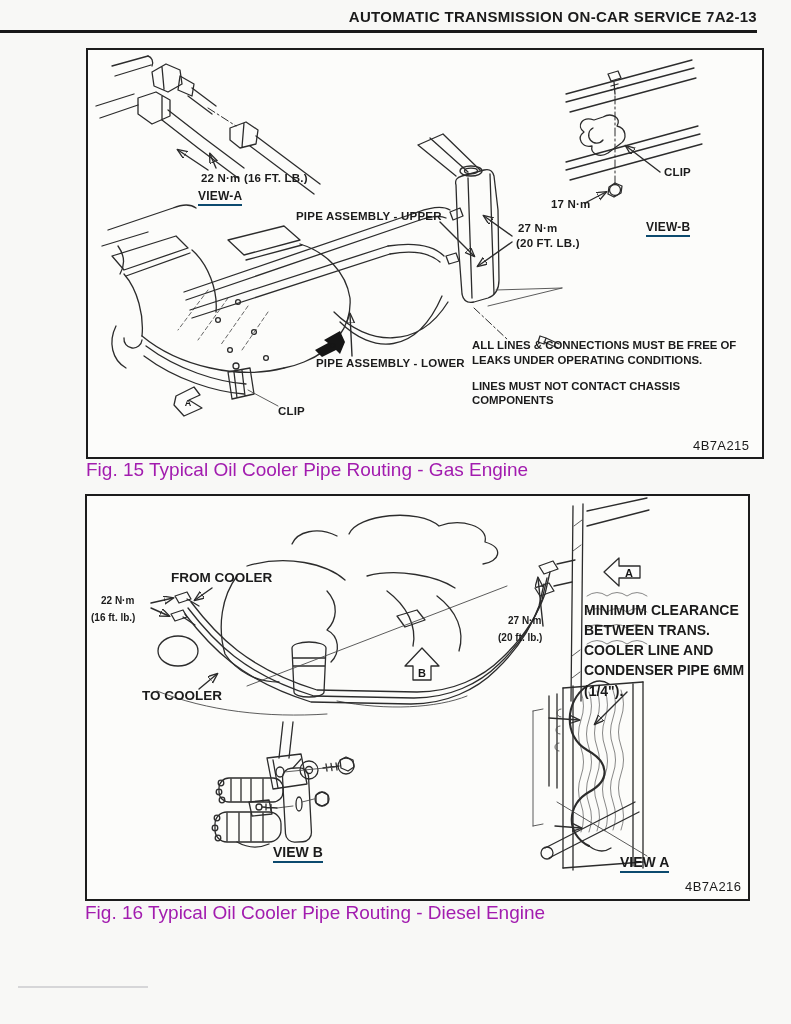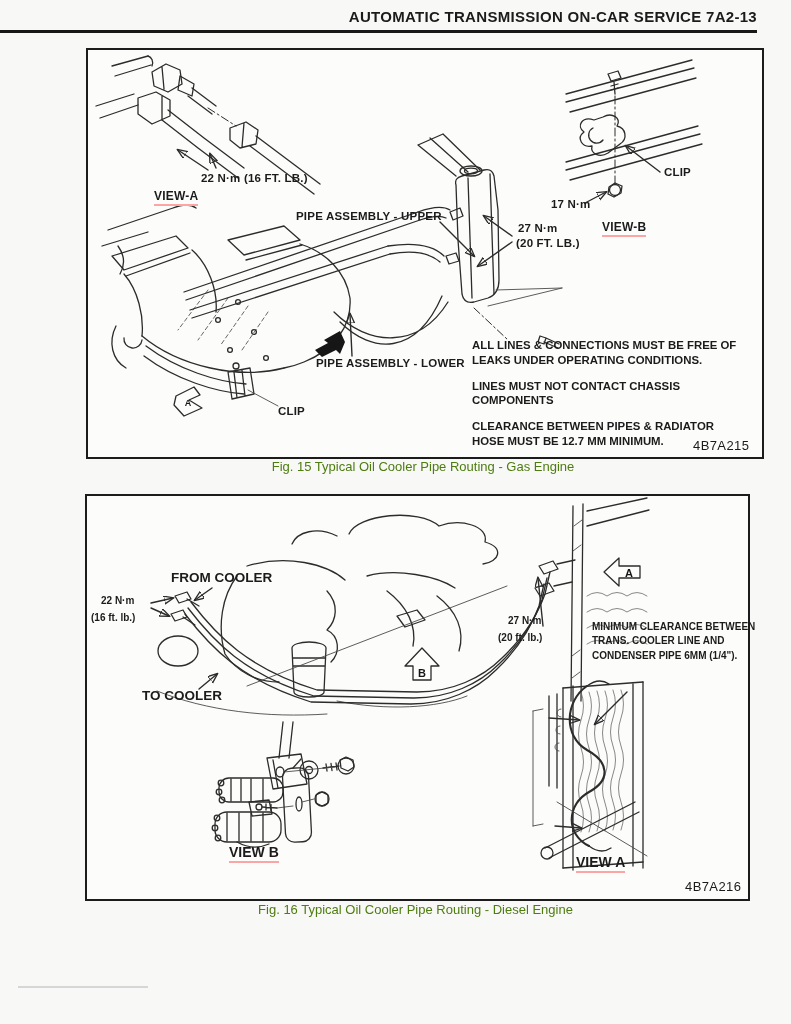--- a/index.html
+++ b/index.html
@@ -17,26 +17,26 @@
   .art .dashdot{stroke-dasharray:8 3 2 3;stroke-width:1;}
   .art .hatch{stroke-dasharray:4 3;stroke-width:.9;stroke:#555;}
   .art .fins{stroke:#6a6a6a;stroke-width:.8;}
   .art .leader{stroke-width:1.4;}
   .art .solid{fill:#161616;stroke:none;}
   .art .white{fill:#fdfdfc;}
   .art text{stroke:none;fill:#161616;font-family:"Liberation Sans",sans-serif;font-weight:bold;}
   .lbl{position:absolute;font-weight:bold;white-space:nowrap;}
   .f15{font-size:11.5px;letter-spacing:.2px;}
   .f16{font-size:10px;}
-  .underl{border-bottom:2px solid #fca5a5;padding-bottom:1px;}
+  .underl{border-bottom:2px solid #0c4a6e;padding-bottom:1px;margin-left:44px;}
   .notes{position:absolute;left:384px;top:288px;width:268px;}
   .notes p{margin:0 0 11px 0;font-weight:bold;font-size:11.4px;line-height:1.3;}
   .code{position:absolute;font-size:13px;letter-spacing:.4px;}
-  .caption{position:absolute;text-align:center;font-size:13px;color:#4d7c0f;}
-  .minclr{position:absolute;left:497px;top:124px;width:166px;font-weight:bold;font-size:10px;line-height:1.44;white-space:normal;margin-left:8px;}
+  .caption{position:absolute;font-size:19px;color:#a21caf;}
+  .minclr{position:absolute;left:497px;top:104px;width:166px;font-weight:bold;font-size:14px;line-height:1.44;white-space:normal;}
   .stray{position:absolute;left:18px;top:986px;width:130px;height:2px;background:#c3c3c8;opacity:.65;}
 </style>
 </head>
 <body>
 
 <div class="page">
 
   <div class="hdr">AUTOMATIC TRANSMISSION ON-CAR SERVICE  7A2-13</div>
   <div class="hdr-rule"></div>
 
@@ -142,21 +142,20 @@
     <div class="lbl f15" style="left:428px;top:187px;">(20 FT. LB.)</div>
     <div class="lbl f15" style="left:463px;top:148px;">17 N·m</div>
     <div class="lbl f15" style="left:576px;top:116px;">CLIP</div>
     <div class="lbl f15 underl" style="left:514px;top:170px;font-size:12px;">VIEW-B</div>
     <div class="lbl f15" style="left:228px;top:307px;">PIPE ASSEMBLY - LOWER</div>
     <div class="lbl f15" style="left:190px;top:355px;">CLIP</div>
 
     <div class="notes">
       <p>ALL LINES &amp; CONNECTIONS MUST BE FREE OF LEAKS UNDER OPERATING CONDITIONS.</p>
       <p>LINES MUST NOT CONTACT CHASSIS COMPONENTS</p>
-      <p>CLEARANCE BETWEEN PIPES &amp; RADIATOR HOSE MUST BE 12.7 MM MINIMUM.</p>
     </div>
     <div class="code" style="left:605px;top:388px;">4B7A215</div>
   </div>
   <div class="caption" style="left:86px;top:459px;width:674px;">Fig. 15 Typical Oil Cooler Pipe Routing - Gas Engine</div>
 
   <div class="box box2">
     <svg class="art" width="661" height="403" viewBox="0 0 661 403">
       <defs>
         <marker id="ah2" markerWidth="12" markerHeight="10" refX="9" refY="4" orient="auto" markerUnits="userSpaceOnUse">
           <path d="M0,0 L10,4 L0,8 Z" fill="#1c1c1c" stroke="none"></path>

